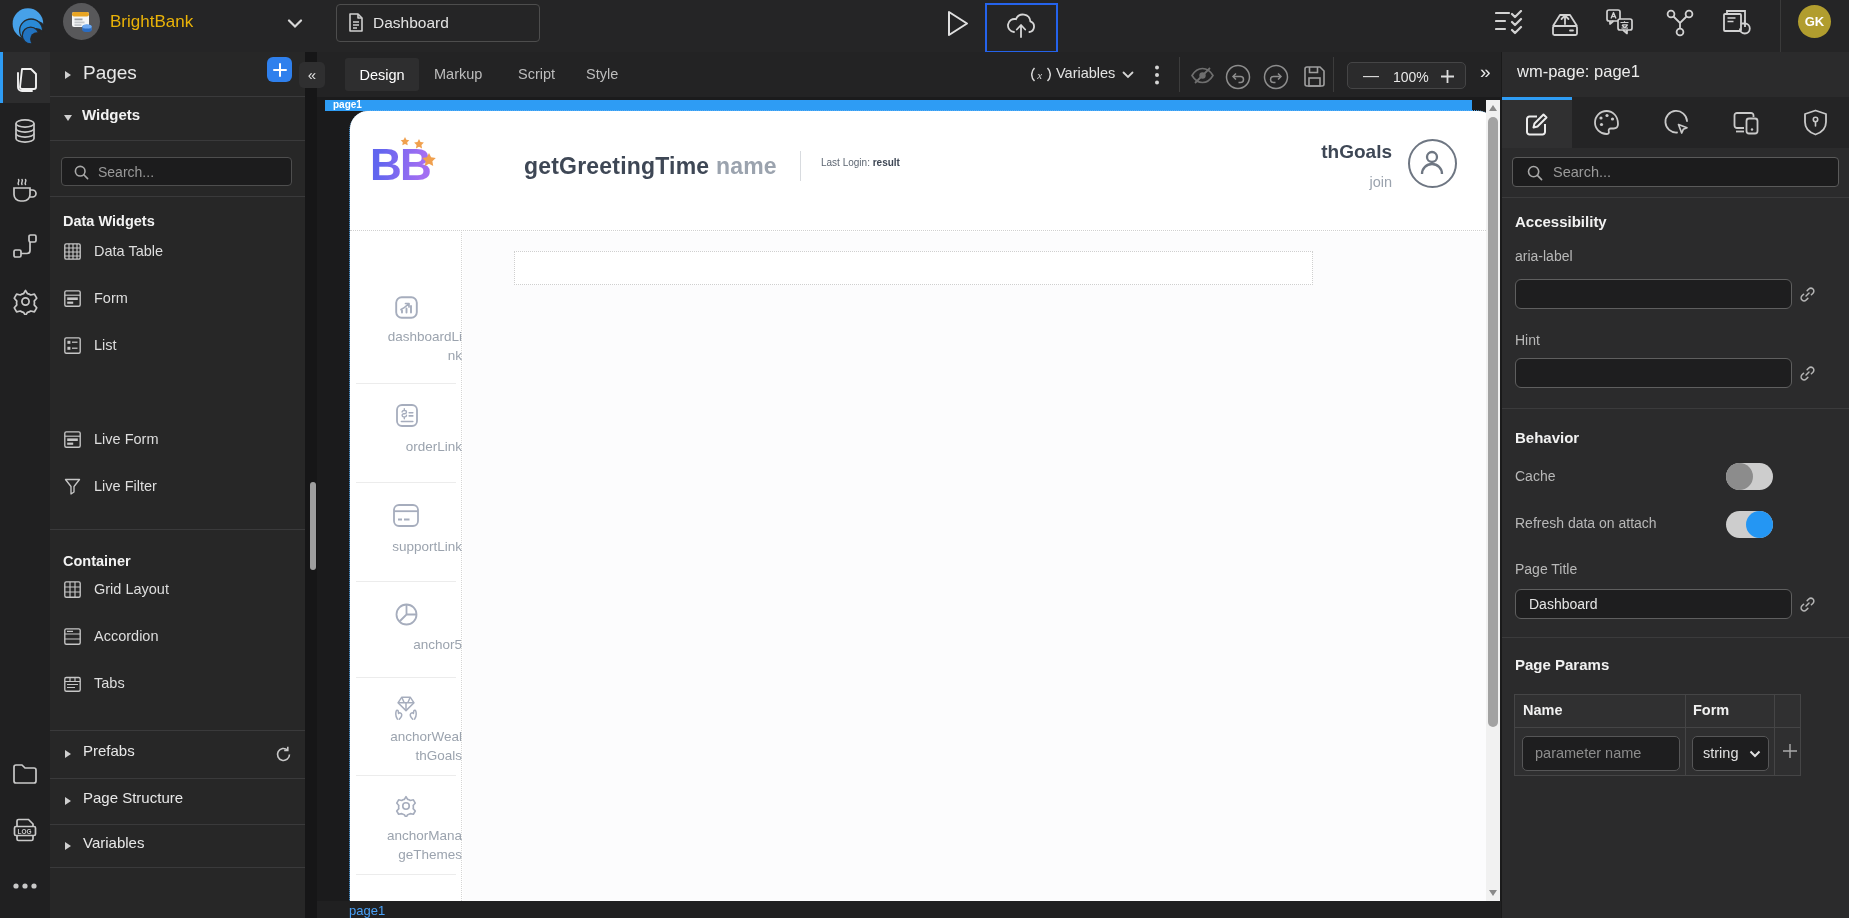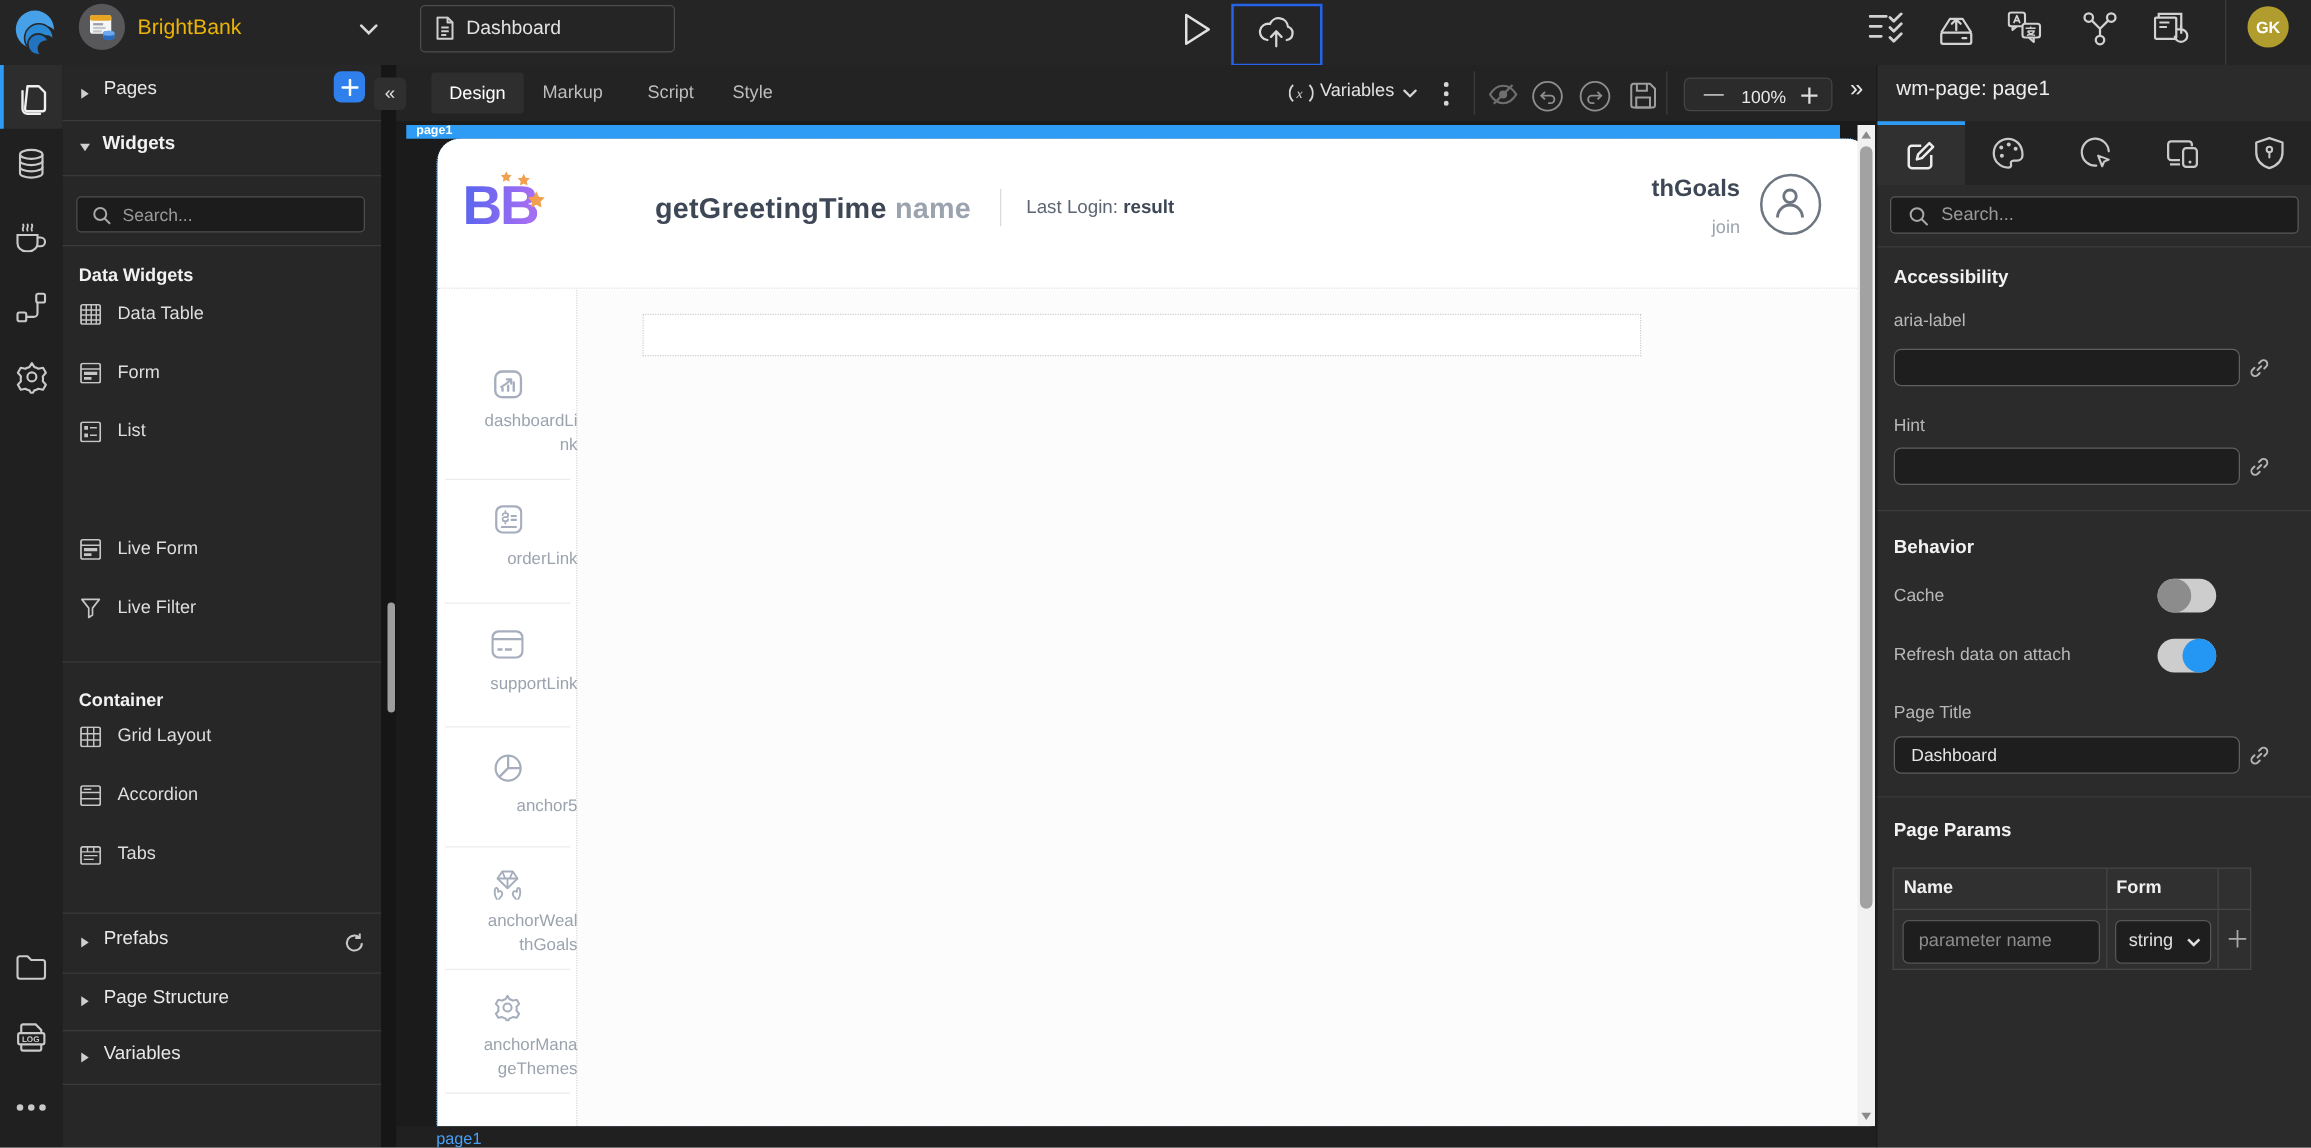--- a/index.html
+++ b/index.html
@@ -204,21 +204,21 @@
         <circle cx="13" cy="3" r="2.6" fill="#c9c9c9"></circle>
         <circle cx="22" cy="3" r="2.6" fill="#c9c9c9"></circle>
     </svg>
   </div>
 </div>
 <div id="lpanel">
 
   <svg class="abs" style="left:14px;top:18px" width="8" height="10" viewBox="0 0 8 10">
       <path d="M1 1 L7 5 L1 9 Z" fill="#cfcfcf"></path>
     </svg>
-  <div class="abs" style="left:33px;top:10px;font-size:15px;color:#e8e8e8">Pages</div>
+  <div class="abs" style="left:33px;top:10px;font-size:19px;color:#e8e8e8">Pages</div>
   <div class="abs" style="left:217px;top:5px;width:25px;height:25px;background:#2f80ed;border-radius:6px">
     <svg style="margin:5.5px auto 0 5.5px" width="14" height="14" viewBox="0 0 14 14">
         <path d="M7 1 v12 M1 7 h12" stroke="#fff" stroke-width="2" stroke-linecap="round"></path>
       </svg>
   </div>
   <div class="hdiv" style="top:44px"></div>
 
   <svg class="abs" style="left:13px;top:62px" width="10" height="8" viewBox="0 0 10 8">
       <path d="M1 1 L5 7 L9 1 Z" fill="#cfcfcf"></path>
     </svg>
@@ -384,21 +384,21 @@
     <div class="abs" style="left:0;top:0;width:1146px;height:120px;background:#fff;border-bottom:1px dotted #d0d0d0;border-radius:18px 18px 0 0"></div>
 
     <div class="abs" style="left:20px;top:29px;font-size:44px;font-weight:bold;letter-spacing:-1.8px;background:linear-gradient(95deg,#6165ef 15%,#a26ef2 85%);-webkit-background-clip:text;background-clip:text;color:transparent;font-family:'Liberation Sans',sans-serif">BB</div>
     <svg class="abs" style="left:48px;top:22px" width="42" height="50" viewBox="0 0 42 50">
       <path d="M7 4 l1.35 2.75 3 .45 -2.15 2.1 .5 3 -2.7-1.4 -2.7 1.4 .5-3 -2.15-2.1 3-.45 Z" fill="#f0a04e"></path>
       <path d="M21 6 l1.5 3.1 3.4 .5 -2.45 2.4 .6 3.4 -3.05-1.6 -3.05 1.6 .6-3.4 -2.45-2.4 3.4-.5 Z" fill="#f0a04e"></path>
       <path d="M31 20 l2.1 4.3 4.7 .7 -3.4 3.3 .8 4.7 -4.2-2.2 -4.2 2.2 .8-4.7 -3.4-3.3 4.7-.7 Z" fill="#f0a04e"></path>
     </svg>
     <div class="abs" style="left:174px;top:42px;font-size:23px;font-weight:bold;color:#3e4755;letter-spacing:0.2px">getGreetingTime <span style="color:#9ba3ae;font-weight:bold">name</span></div>
     <div class="abs" style="left:450px;top:40px;width:1px;height:30px;background:#d8dbdf"></div>
-    <div class="abs" style="left:471px;top:46px;font-size:15px;color:#5d6672">Last Login: <b style="color:#3e4755">result</b></div>
+    <div class="abs" style="left:471px;top:46px;font-size:10px;color:#5d6672">Last Login: <b style="color:#3e4755">result</b></div>
     <div class="abs" style="left:922px;top:30px;width:120px;text-align:right;font-size:19px;font-weight:bold;color:#3e4755">thGoals</div>
     <div class="abs" style="left:922px;top:63px;width:120px;text-align:right;font-size:14.5px;color:#9ba3ae">join</div>
     <div class="abs" style="left:1058px;top:28px;width:49px;height:49px;border:2px solid #6e7682;border-radius:50%">
       <svg style="margin:9px 0 0 10px" width="24" height="26" viewBox="0 0 24 26">
         <circle cx="12" cy="7" r="5" fill="none" stroke="#6e7682" stroke-width="2.3"></circle>
         <path d="M2 24 a10 10 0 0 1 20 0" fill="none" stroke="#6e7682" stroke-width="2.3"></path>
       </svg>
     </div>
 
     <div class="abs" style="left:0;top:121px;width:112px;height:669px;background:#fff;border-right:1px dotted #d5d5d5"></div>

